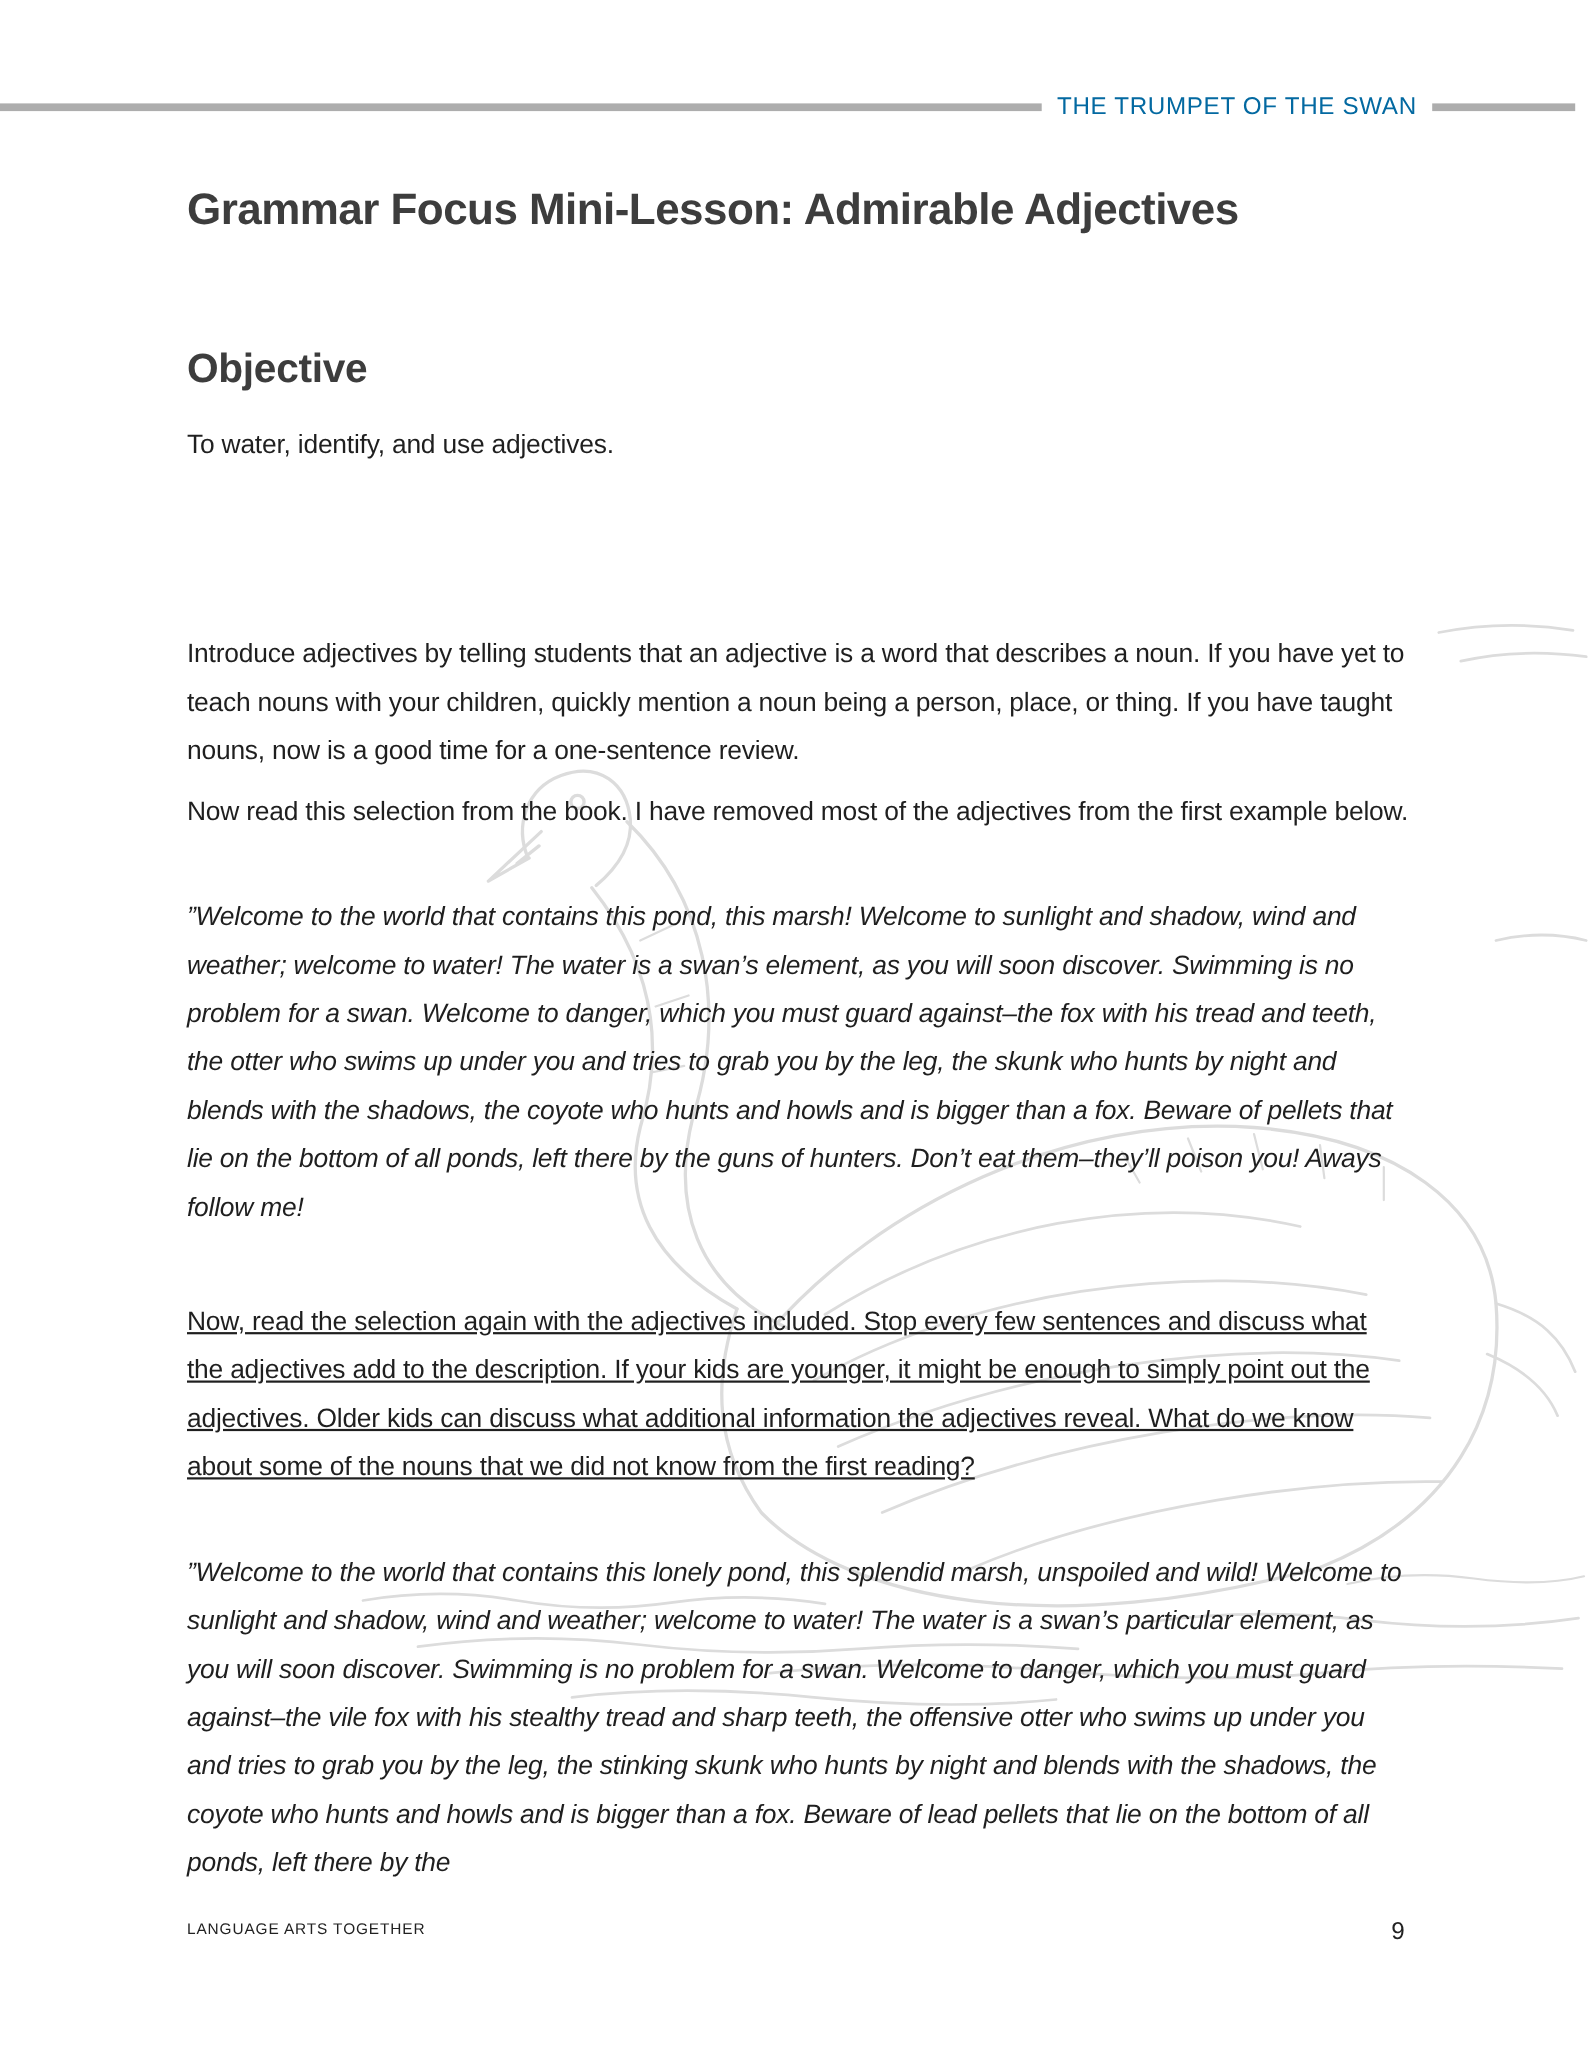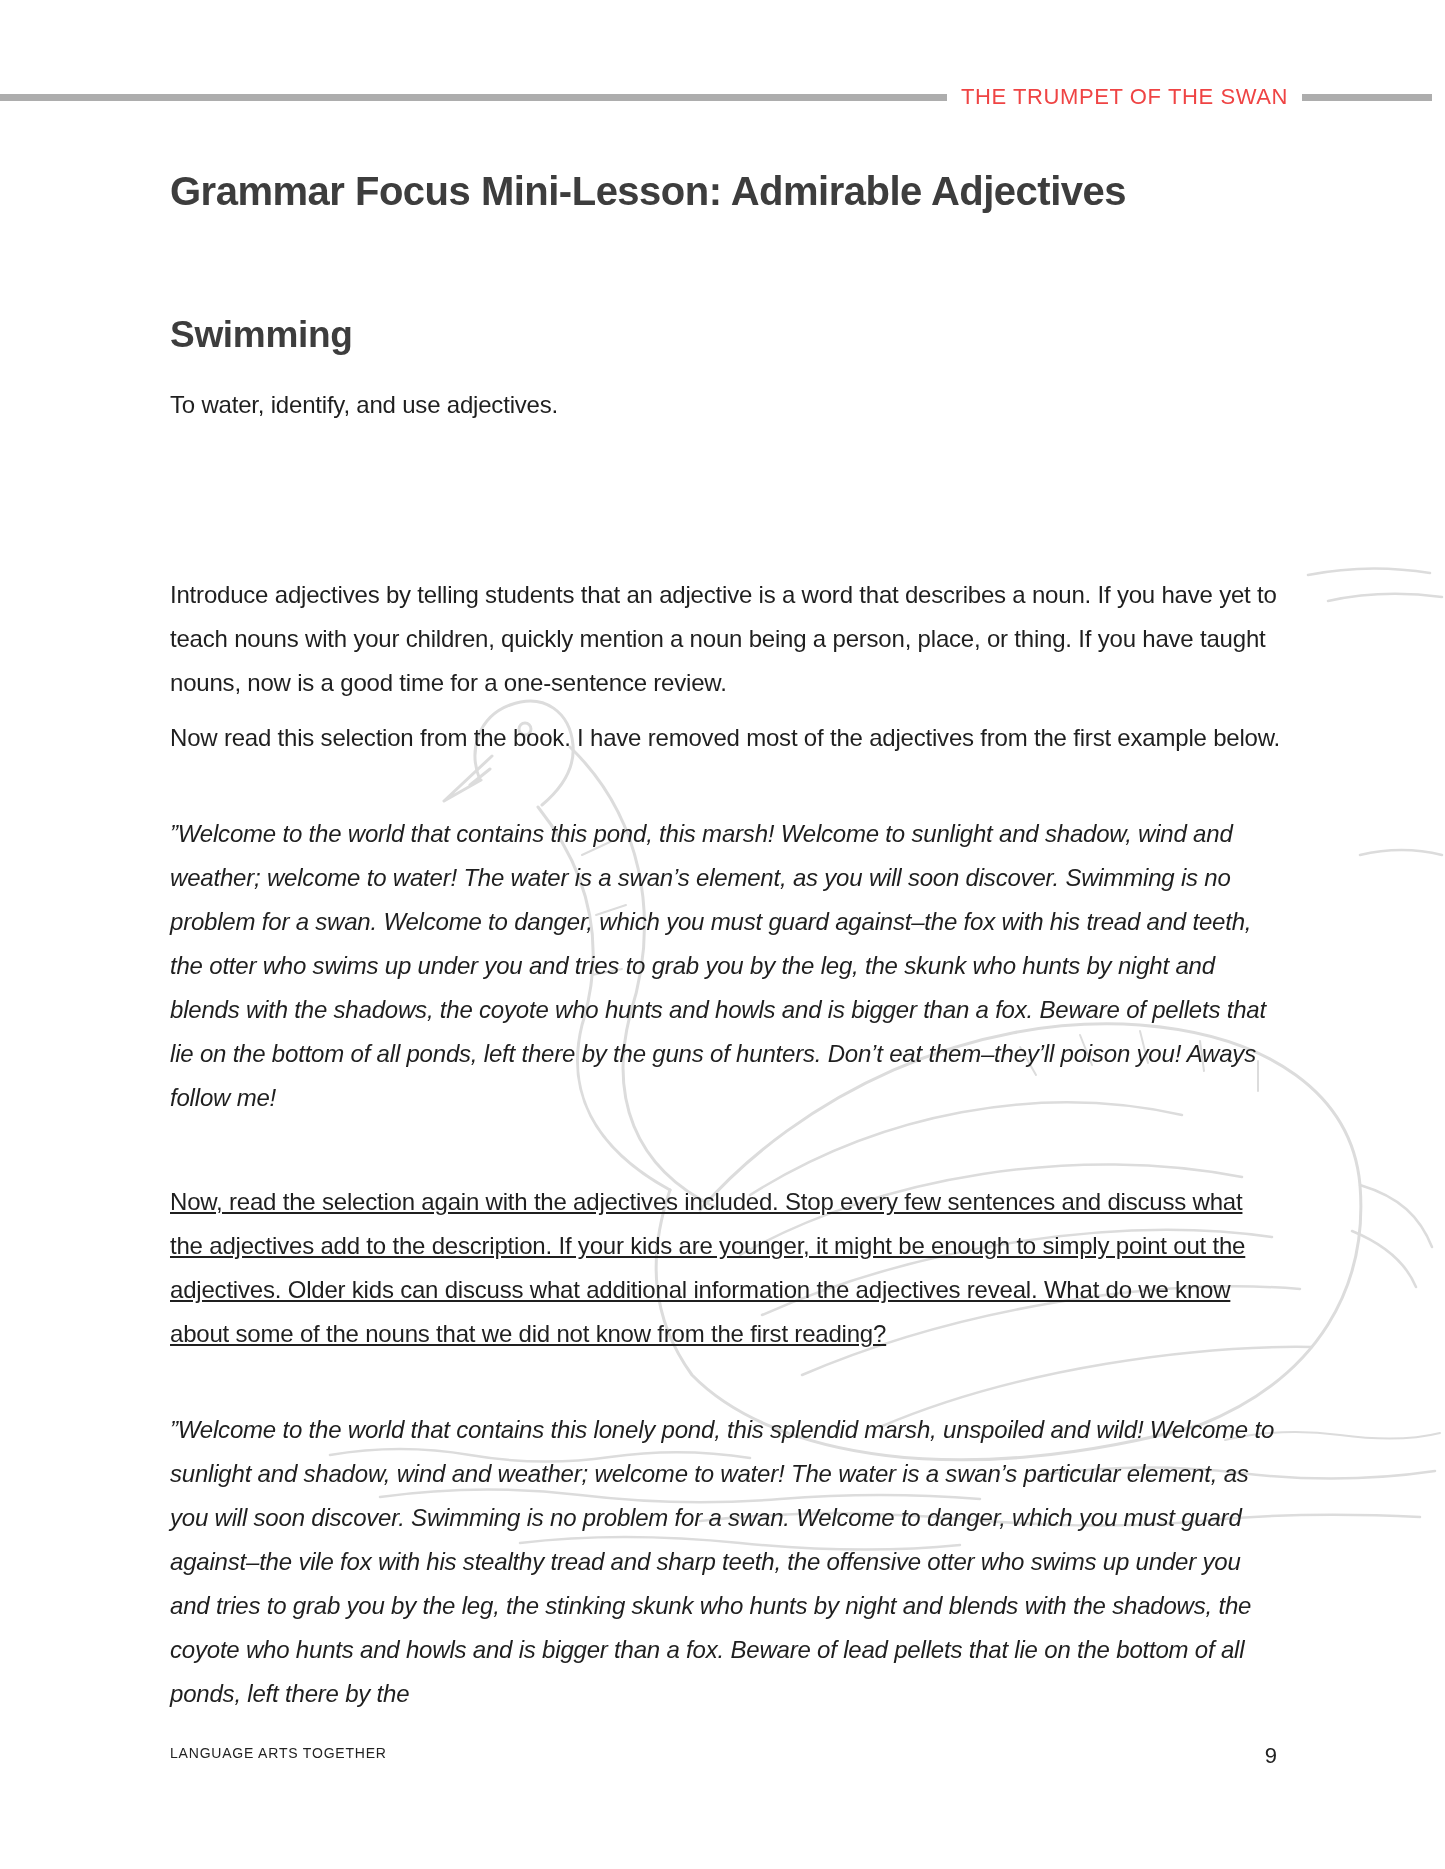--- a/index.html
+++ b/index.html
@@ -19,21 +19,21 @@
     display:flex;
     align-items:center;
   }
   .rule{height:7px;background:#adadad;}
   .rule-left{flex:1;}
   .rule-right{width:130px;margin-right:13px;}
   .running-head{
     margin:0 14px;
     font-size:22px;
     letter-spacing:0.6px;
-    color:#ef4444;
+    color:#0369a1;
     white-space:nowrap;
   }
   
   .watermark{
     position:absolute;
     left:320px; top:555px;
     z-index:0;
     pointer-events:none;
   }
   .watermark path, .watermark circle{fill:none;stroke:#dcdcdc;}
@@ -145,21 +145,21 @@
       <path d="M60,942 Q160,928 260,940 T460,944 T660,944" stroke="#e2e2e2" stroke-width="2.5"></path>
       <path d="M380,966 Q500,952 640,964 T880,966 T1100,962" stroke="#e2e2e2" stroke-width="2.5"></path>
       <path d="M720,920 Q820,906 920,918 T1115,916" stroke="#e2e2e2" stroke-width="2.5"></path>
       <path d="M200,988 Q300,976 420,988 T640,990" stroke="#e2e2e2" stroke-width="2.5"></path>
       <path d="M905,885 Q960,872 1020,880 T1120,878" stroke="#e6e6e6" stroke-width="2"></path>
     </g>
   </svg>
 
   <h1 class="content-block doc-title pos-title">Grammar Focus Mini-Lesson: Admirable Adjectives</h1>
 
-  <h2 class="content-block section-heading pos-objective-heading">Swimming</h2>
+  <h2 class="content-block section-heading pos-objective-heading">Objective</h2>
   <p class="content-block body-text pos-objective-body">To water, identify, and use adjectives.</p>
 
   <p class="content-block body-text pos-para2">Now read this selection from the book. I have removed most of the adjectives from the first example below.</p>
   <p class="content-block body-text pos-para1">Introduce adjectives by telling students that an adjective is a word that describes a noun. If you have yet to teach nouns with your children, quickly mention a noun being a person, place, or thing. If you have taught nouns, now is a good time for a one-sentence review.</p>
   <p class="content-block body-text quote pos-quote1">”Welcome to the world that contains this pond, this marsh! Welcome to sunlight and shadow, wind and weather; welcome to water! The water is a swan’s element, as you will soon discover. Swimming is no problem for a swan. Welcome to danger, which you must guard against–the fox with his tread and teeth, the otter who swims up under you and tries to grab you by the leg, the skunk who hunts by night and blends with the shadows, the coyote who hunts and howls and is bigger than a fox. Beware of pellets that lie on the bottom of all ponds, left there by the guns of hunters. Don’t eat them–they’ll poison you! Aways follow me!</p>
   <p class="content-block body-text pos-para3">Now, read the selection again with the adjectives included. Stop every few sentences and discuss what the adjectives add to the description. If your kids are younger, it might be enough to simply point out the adjectives. Older kids can discuss what additional information the adjectives reveal. What do we know about some of the nouns that we did not know from the first reading?</p>
   <p class="content-block body-text quote pos-quote2"><span>”Welcome to the world that contains this </span><span class="u">lonely</span><span> pond, this </span><span class="u">splendid</span><span> marsh, </span><span class="u">unspoiled</span><span> and </span><span class="u">wild</span><span>! Welcome to sunlight and shadow, wind and weather; welcome to water! The water is a swan’s </span><span class="u">particular</span><span> element, as you will soon discover. Swimming is no problem for a swan. Welcome to danger, which you must guard against–the </span><span class="u">vile</span><span> fox with his </span><span class="u">stealthy</span><span> tread and </span><span class="u">sharp</span><span> teeth, the </span><span class="u">offensive</span><span> otter who swims up under you and tries to grab you by the leg, the </span><span class="u">stinking</span><span> skunk who hunts by night and blends with the shadows, the coyote who hunts and howls and is bigger than a fox. Beware of </span><span class="u">lead</span><span> pellets that lie on the bottom of all ponds, left there by the</span></p>
 
   <div class="footer-brand">LANGUAGE ARTS TOGETHER</div>
   <div class="footer-page-number">9</div>

